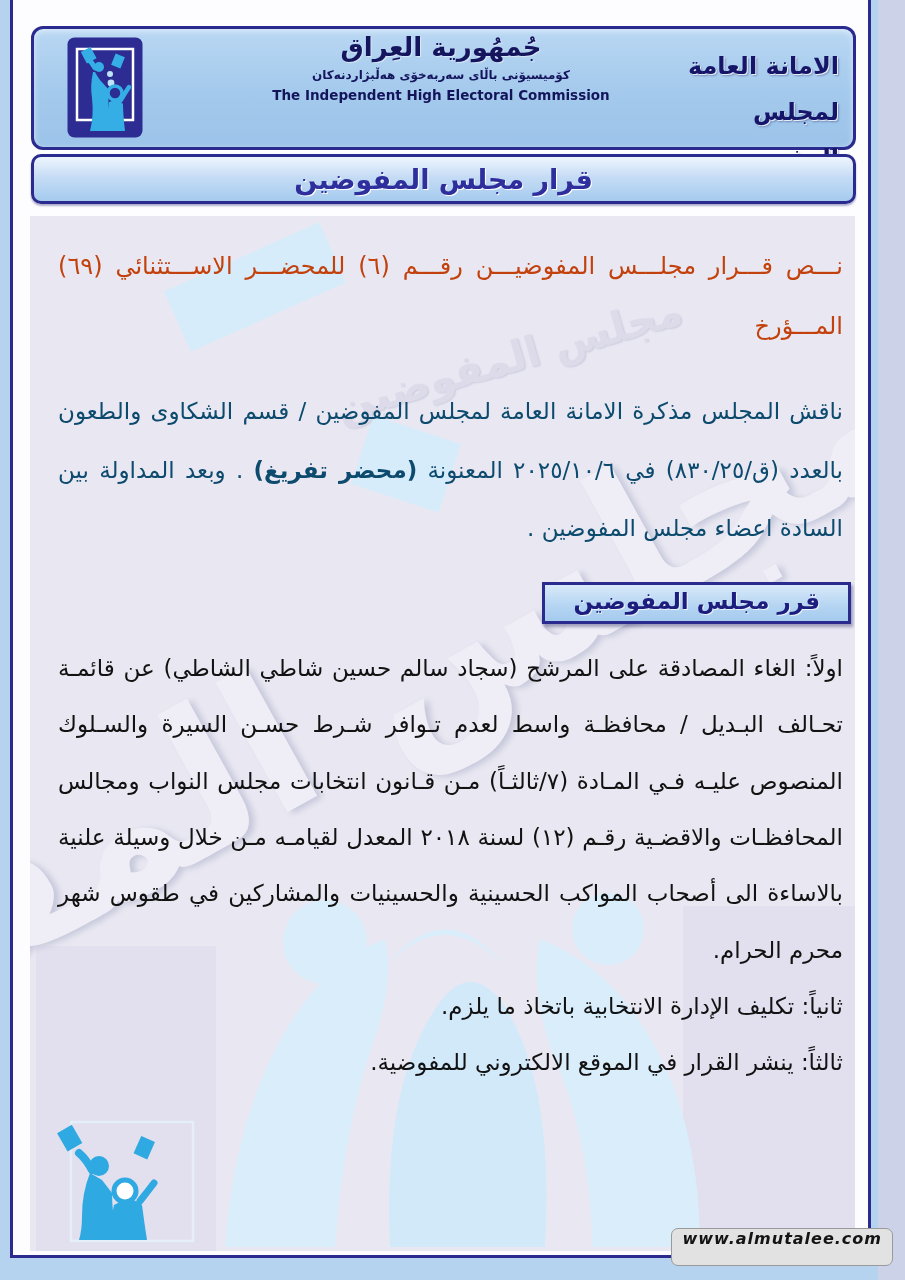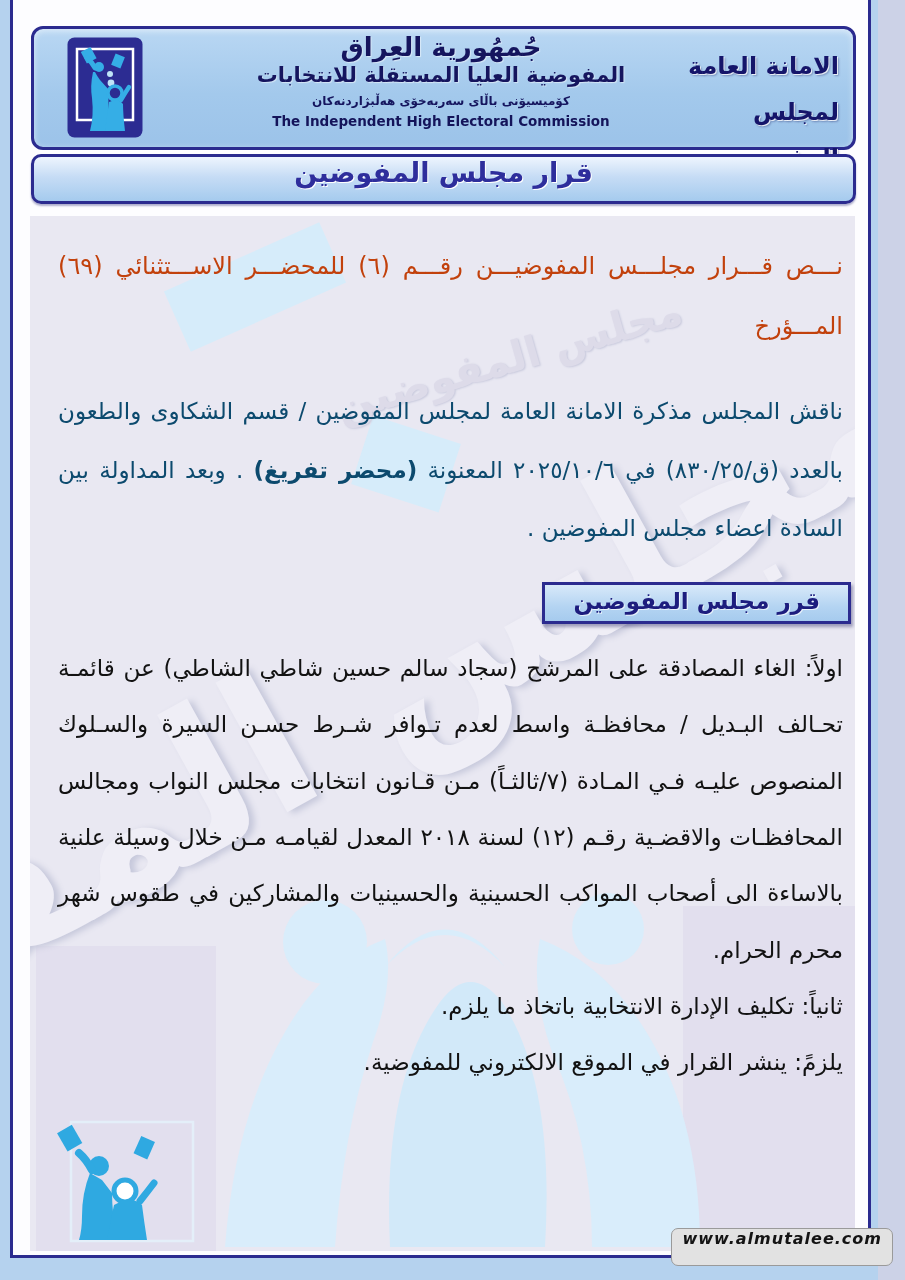--- a/index.html
+++ b/index.html
@@ -20,21 +20,21 @@
   .h-line2{font-size:21px;font-weight:bold;line-height:26px;text-shadow:1px 1px 1px rgba(255,255,255,.5);}
   .h-line3{font-size:12px;font-weight:bold;line-height:20px;margin-top:3px;}
   .h-line4{font-size:13.5px;font-weight:bold;line-height:17px;margin-top:2px;direction:ltr;color:#14145a;}
   .h-right{position:absolute;right:14px;top:14px;width:195px;direction:rtl;
        color:#15156a;font-weight:bold;font-size:24px;line-height:46px;
        text-shadow:1px 1px 0 rgba(255,255,255,.8),2px 2px 2px rgba(20,20,90,.3);}
   
   .title-bar{position:absolute;left:18px;right:12px;top:154px;height:50px;box-sizing:border-box;
        border:3px solid #2b2b8f;border-radius:10px;
        background:linear-gradient(180deg,#eef5fe 0%,#c6dcf5 45%,#a5cbee 100%);
-       display:flex;justify-content:center;
+       display:flex;align-items:center;justify-content:center;
        box-shadow:0 2px 2px rgba(30,30,110,.35);}
   .title-text{font-size:27px;font-weight:bold;color:#2e2e9c;text-shadow:1px 1px 0 #ffffff;}
   
   .content{position:absolute;left:17px;right:13px;top:216px;bottom:4px;background:#e9e8f2;
        overflow:hidden;direction:rtl;}
   .patch{position:absolute;background:#e2dfee;z-index:0;}
   .patch-left{left:6px;top:730px;width:180px;height:310px;}
   .patch-right{right:0;top:690px;width:172px;height:352px;}
   .wm-para{position:absolute;background:#d6ecfa;z-index:0;}
   .wm-para1{left:140px;top:38px;width:170px;height:66px;transform:rotate(-24deg);}
@@ -83,21 +83,20 @@
           <circle cx="33" cy="31" r="5" fill="#35aee6"></circle>
           <path d="M27 36 Q24 50 26 62 Q28 80 24 95 L45 95 Q41 72 43 54 L34 44 Q31 40 29 36 Z" fill="#35aee6"></path>
           <path d="M29 32 Q26 26 21 22" stroke="#35aee6" stroke-width="5" fill="none" stroke-linecap="round"></path>
           <circle cx="49" cy="57" r="7" fill="#2c2c92" stroke="#35aee6" stroke-width="3.5"></circle>
           <path d="M43 66 Q41 80 39 95 L59 95 Q57 78 57 68 Q52 62 46 65 Z" fill="#35aee6"></path>
           <path d="M55 64 Q59 57 63 51" stroke="#35aee6" stroke-width="4.5" fill="none" stroke-linecap="round"></path>
         </svg>
       </div>
       <div class="h-center">
         <div class="h-line1">جُمهُورية العِراق</div>
-        <div class="h-line2">المفوضية العليا المستقلة للانتخابات</div>
         <div class="h-line3">كۆميسيۆنى باڵاى سەربەخۆى ھەڵبژاردنەكان</div>
         <div class="h-line4">The Independent High Electoral Commission</div>
       </div>
       <div class="h-right">
         <div>الامانة العامة</div>
         <div>لمجلس المفوضين</div>
       </div>
     </div>
 
     <div class="title-bar">
@@ -128,21 +127,21 @@
 
       <div class="p-memo"><span>ناقش المجلس مذكرة الامانة العامة لمجلس المفوضين / قسم الشكاوى والطعون بالعدد (ق/٨٣٠/٢٥) في ٢٠٢٥/١٠/٦ المعنونة </span><span class="memo-bold">(محضر تفريغ)</span><span> . وبعد المداولة بين السادة اعضاء مجلس المفوضين .</span></div>
 
       <div class="badge-row">
         <span class="badge">قرر مجلس المفوضين</span>
       </div>
 
       <div class="decisions">
         <div class="decision"><span>اولاً:</span> <span>الغاء المصادقة على المرشح (سجاد سالم حسين شاطي الشاطي) عن قائمـة تحـالف البـديل / محافظـة واسط لعدم تـوافر شـرط حسـن السيرة والسـلوك المنصوص عليـه فـي المـادة (٧/ثالثـاً) مـن قـانون انتخابات مجلس النواب ومجالس المحافظـات والاقضـية رقـم (١٢) لسنة ٢٠١٨ المعدل لقيامـه مـن خلال وسيلة علنية بالاساءة الى أصحاب المواكب الحسينية والحسينيات والمشاركين في طقوس شهر محرم الحرام.</span></div>
         <div class="decision"><span>ثانياً:</span> <span>تكليف الإدارة الانتخابية باتخاذ ما يلزم.</span></div>
-        <div class="decision"><span>يلزمً:</span> <span>ينشر القرار في الموقع الالكتروني للمفوضية.</span></div>
+        <div class="decision"><span>ثالثاً:</span> <span>ينشر القرار في الموقع الالكتروني للمفوضية.</span></div>
       </div>
 
     </div>
 
     <div class="logo-bottom">
       <svg width="185" height="125" viewBox="0 0 185 125">
         <rect x="30" y="2" width="122" height="119" fill="none" stroke="#e4eff9" stroke-width="2.5"></rect>
         <rect x="20" y="8" width="17" height="21" fill="#2fa9e1" transform="rotate(-30 28 18)"></rect>
         <rect x="96" y="18" width="15" height="19" fill="#2fa9e1" transform="rotate(24 103 27)"></rect>
         <circle cx="58" cy="46" r="10" fill="#2fa9e1"></circle>

